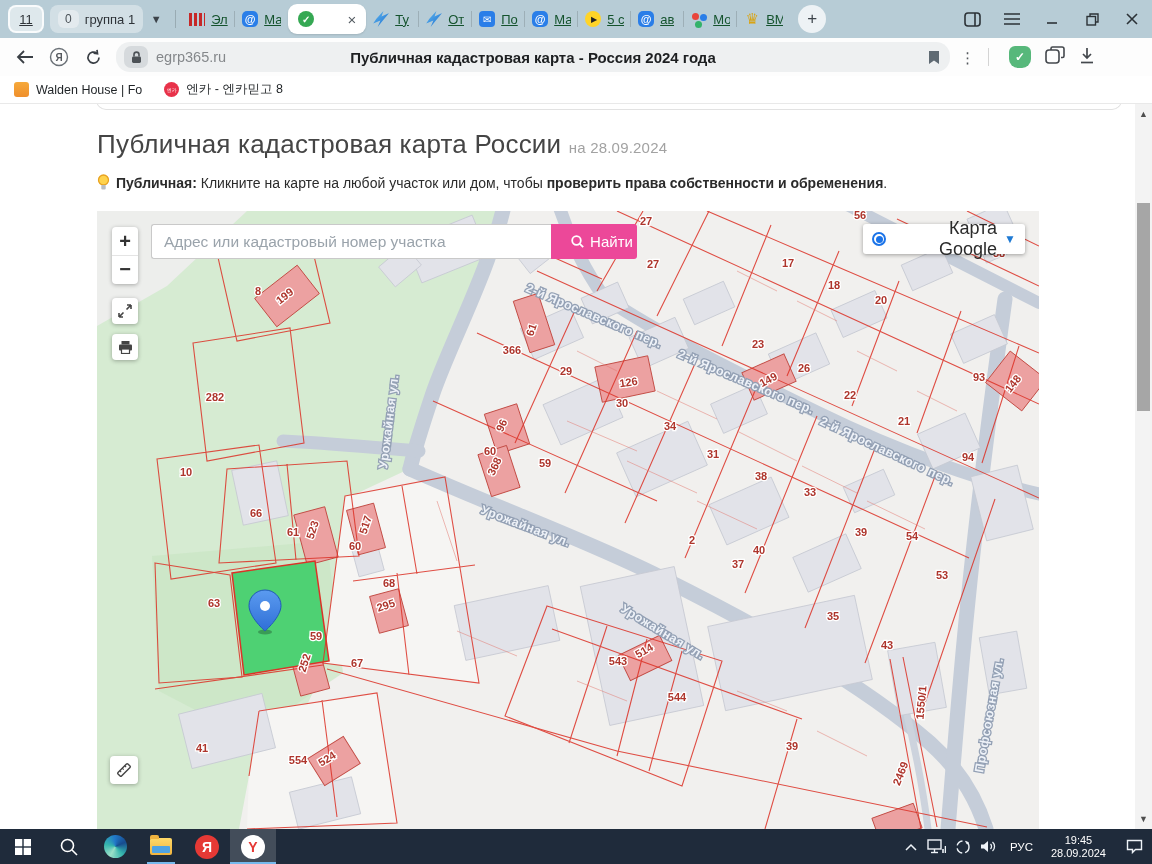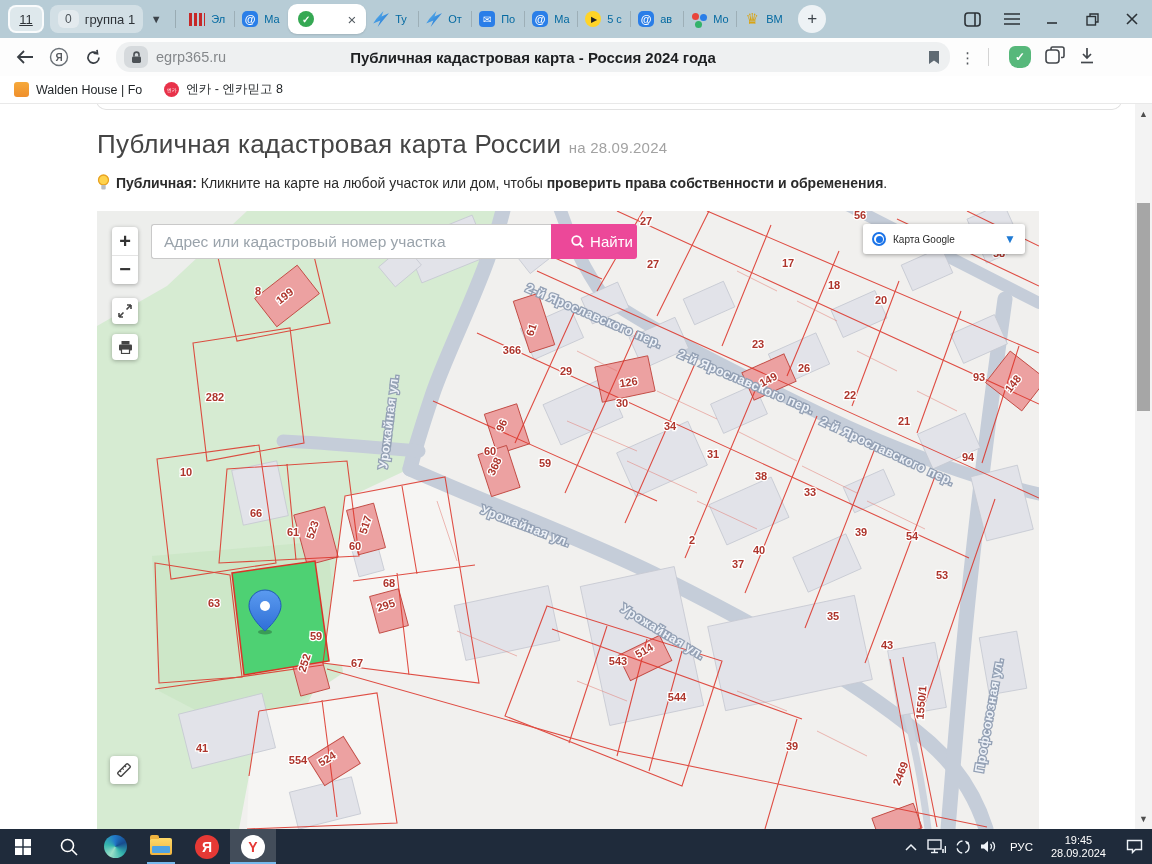--- a/index.html
+++ b/index.html
@@ -11,21 +11,21 @@
   .tab-counter { width:36px; justify-content:center; margin-left:8px; font-size:13px; color:#2e3338; border:2px solid rgba(255,255,255,.8);text-decoration:underline; }
   .tab-group { margin-left:6px; padding:0 8px; gap:6px; background:rgba(255,255,255,.38); }
   .group-badge { background:#e3eaee; border-radius:6px; font-size:12px; color:#4b5258; padding:2px 7px; }
   .group-label { font-size:13px; color:#2e3338; }
   .chev-btn { width:26px; height:28px; display:flex; align-items:center; justify-content:center; color:#3c434a; font-size:11px; }
   .vdiv { width:1px; height:18px; background:rgba(0,0,0,.16); margin:0 6px; }
   .tabs { display:flex; align-items:center; height:38px; }
   .tab { height:30px; width:53px; display:flex; align-items:center; padding:0 7px; gap:6px; position:relative; }
   .tab:not(.active)+.tab:not(.active)::before { content:""; position:absolute; left:-1px; top:7px; height:16px; width:1px; background:rgba(0,0,0,.14); }
   .tab.active { background:#fff; border-radius:9px; width:78px; justify-content:space-between; padding:0 10px; box-shadow:0 1px 2px rgba(0,0,0,.12); }
-  .tablabel { font-size:11px; color:#0369a1; white-space:nowrap; overflow:hidden; }
+  .tablabel { font-size:13px; color:#14532d; white-space:nowrap; overflow:hidden;text-decoration:underline; }
   .tabicon { width:16px; height:16px; flex:0 0 16px; display:flex; align-items:center; justify-content:center; font-size:11px; border-radius:4px; }
   .ic-at-blue { background:#2a7ee8; color:#fff; font-weight:bold; border-radius:5px; }
   .ic-mail-blue { background:#2a7ee8; color:#fff; border-radius:4px; font-size:10px; }
   .ic-check-green { background:#35a853; color:#fff; border-radius:50%; font-size:10px; font-weight:bold; }
   .ic-play-yellow { background:#ffd427; color:#222; border-radius:50%; font-size:8px; padding-left:2px; }
   .ic-crown-gold { color:#d9a413; font-size:15px; }
   .ic-building-red { background:repeating-linear-gradient(90deg,#c62828 0 3px,transparent 3px 5px); border-radius:0; height:13px; width:13px; }
   .ic-bird-blue { background:linear-gradient(135deg,#5fb8f0,#1e6fd0); clip-path:polygon(0 78%, 45% 60%, 28% 100%, 58% 62%, 100% 12%, 52% 34%, 64% 0, 20% 48%); }
   .ic-dots-multicolor { position:relative; }
   .ic-dots-multicolor::before { content:""; position:absolute; width:7px; height:7px; border-radius:50%; background:#e8453c; left:1px; top:2px; box-shadow:8px 1px 0 #2a7ee8, 3px 8px 0 #34b26a; }
@@ -71,21 +71,21 @@
   .expandbtn { left:15px; top:87px; width:26px; height:26px; }
   .printbtn { left:15px; top:123px; width:26px; height:26px; }
   .rulerbtn { left:13px; top:545px; width:28px; height:28px; }
   .searchwrap { position:absolute; left:54px; top:13px; display:flex; }
   .searchinput { width:400px; height:35px; border:1px solid #c9c9c9; border-right:none; border-radius:3px 0 0 3px; padding:0 12px; font-size:15.5px; color:#333; background:#fff; font-family:"Liberation Sans",sans-serif; }
   .searchinput::placeholder { color:#9aa3ab; }
   .searchbtn { width:86px; height:35px; background:#ec4899; color:#fff; border:none; border-radius:0 3px 3px 0; font-size:15px; display:flex; align-items:center; justify-content:center; gap:6px; font-family:"Liberation Sans",sans-serif;padding-left:16px; }
   .layersel { position:absolute; right:14px; top:13px; width:162px; height:30px; background:#fff; border-radius:3px; box-shadow:0 1px 4px rgba(0,0,0,.35); display:flex; align-items:center; padding:0 9px; gap:7px; }
   .radio { width:14px; height:14px; border-radius:50%; border:2px solid #1a73e8; display:flex; align-items:center; justify-content:center; }
   .radio::after { content:""; width:7px; height:7px; border-radius:50%; background:#1a73e8; }
-  .layerlabel { font-size:10px; color:#2b2b2b; flex:1; }
+  .layerlabel { font-size:18px; color:#2b2b2b; flex:1;text-align:right; }
   .layerchev { color:#1f7ad4; font-weight:bold; font-size:12px; }
   .notfound { position:absolute; left:15px; top:589px; background:#fff; border-radius:4px; box-shadow:0 1px 3px rgba(0,0,0,.25); padding:5px 10px; font-size:13.5px; color:#3c3c3c; }
   .watermark { position:absolute; left:868px; top:608px; width:260px; color:rgba(125,131,141,.62); }
   .wm1 { font-size:20px; }
   .wm2 { font-size:12.5px; margin-top:5px; color:rgba(125,131,141,.55); }
 
   .plbl { font-family:"Liberation Sans",sans-serif; font-size:11px; font-weight:bold; fill:#ae352c; stroke:#ffffff; stroke-width:2.6px; paint-order:stroke; }
   .slbl { font-family:"Liberation Sans",sans-serif; font-size:12.5px; font-weight:bold; fill:#eef2f8; stroke:#93a0b4; stroke-width:2.6px; paint-order:stroke; letter-spacing:.4px; }
 
   

